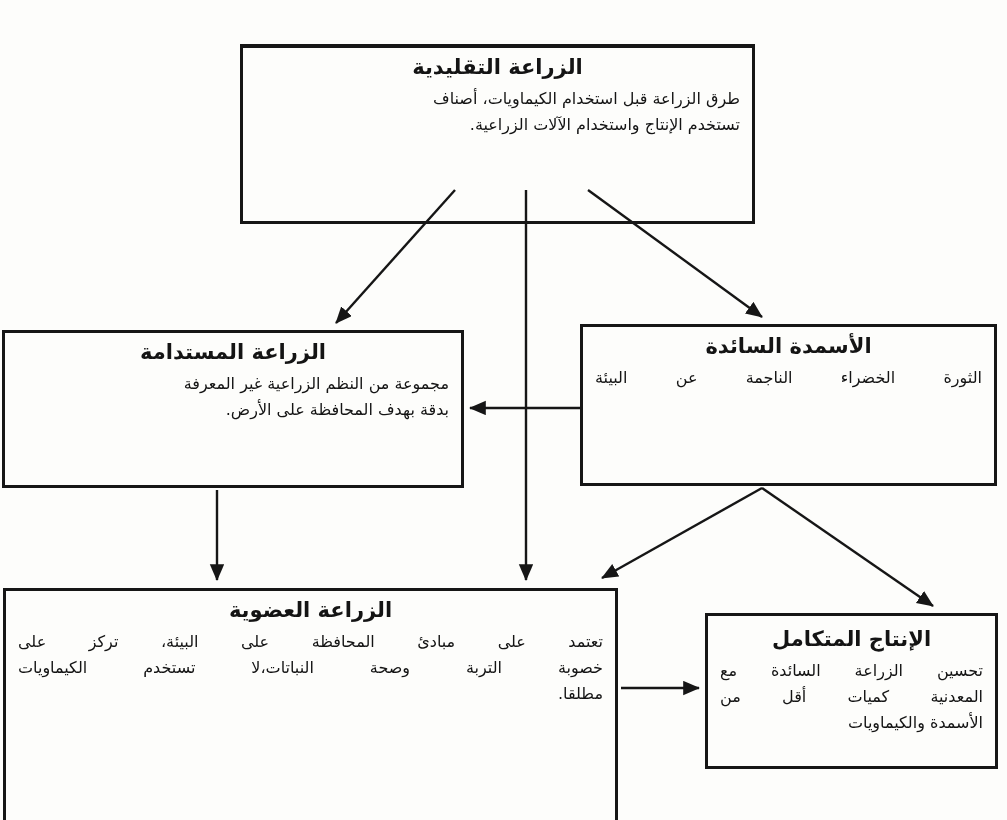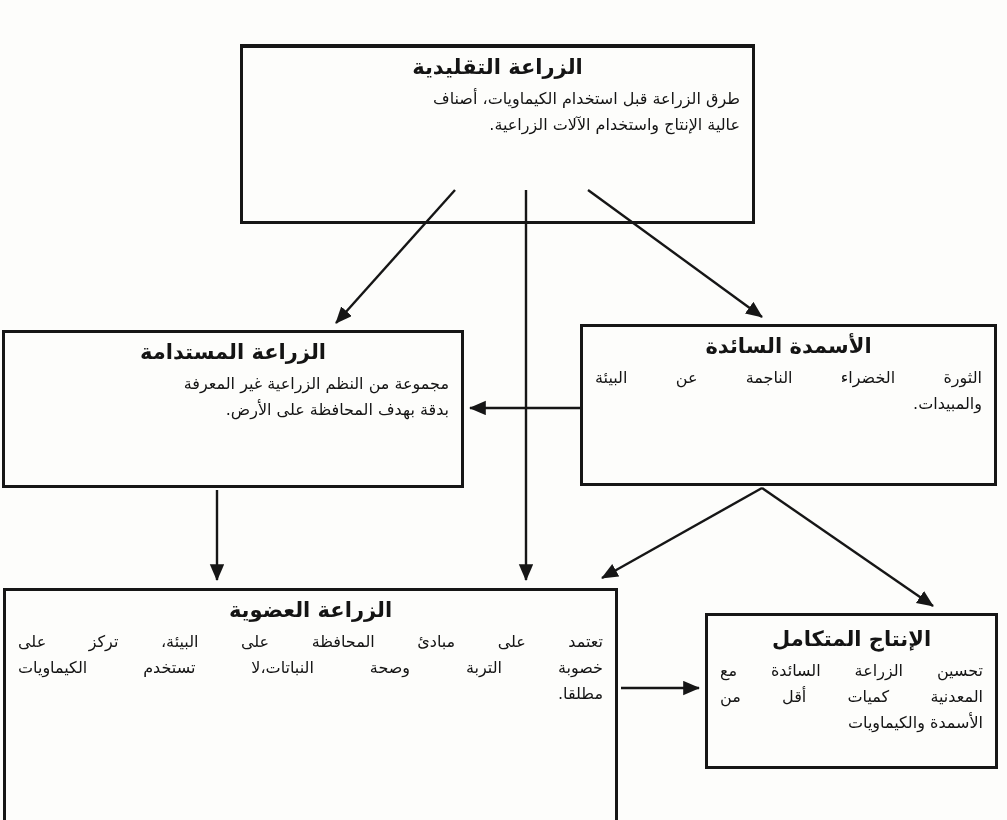--- a/index.html
+++ b/index.html
@@ -88,33 +88,32 @@
     <line x1="580" y1="408" x2="470" y2="408" marker-end="url(#ah)"></line>
     <line x1="217" y1="490" x2="217" y2="580" marker-end="url(#ah)"></line>
     <line x1="762" y1="488" x2="602" y2="578" marker-end="url(#ah)"></line>
     <line x1="762" y1="488" x2="933" y2="606" marker-end="url(#ah)"></line>
     <line x1="621" y1="688" x2="699" y2="688" marker-end="url(#ah)"></line>
   </svg>
 
   <div class="box box-traditional">
     <div class="title">الزراعة التقليدية</div>
     <div class="line">طرق الزراعة قبل استخدام الكيماويات، أصناف</div>
-    <div class="line">عالية الإنتاج واستخدام الآلات الزراعية.</div>
+    <div class="line">تستخدم الإنتاج واستخدام الآلات الزراعية.</div>
   </div>
 
   <div class="box box-sustainable">
     <div class="title">الزراعة المستدامة</div>
     <div class="line">مجموعة من النظم الزراعية غير المعرفة</div>
     <div class="line">بدقة بهدف المحافظة على الأرض.</div>
   </div>
 
   <div class="box box-conventional">
     <div class="title">الأسمدة السائدة</div>
     <div class="line j">الثورة الخضراء الناجمة عن البيئة</div>
-    <div class="line">والمبيدات.</div>
   </div>
 
   <div class="box box-organic">
     <div class="title">الزراعة العضوية</div>
     <div class="line j">تعتمد على مبادئ المحافظة على البيئة، تركز على</div>
     <div class="line j">خصوبة التربة وصحة النباتات،لا تستخدم الكيماويات</div>
     <div class="line">مطلقا.</div>
   </div>
 
   <div class="box box-integrated">

